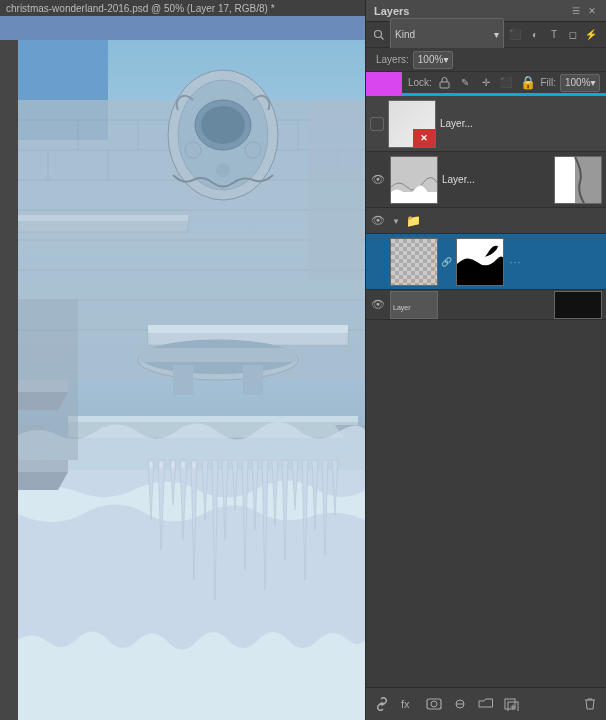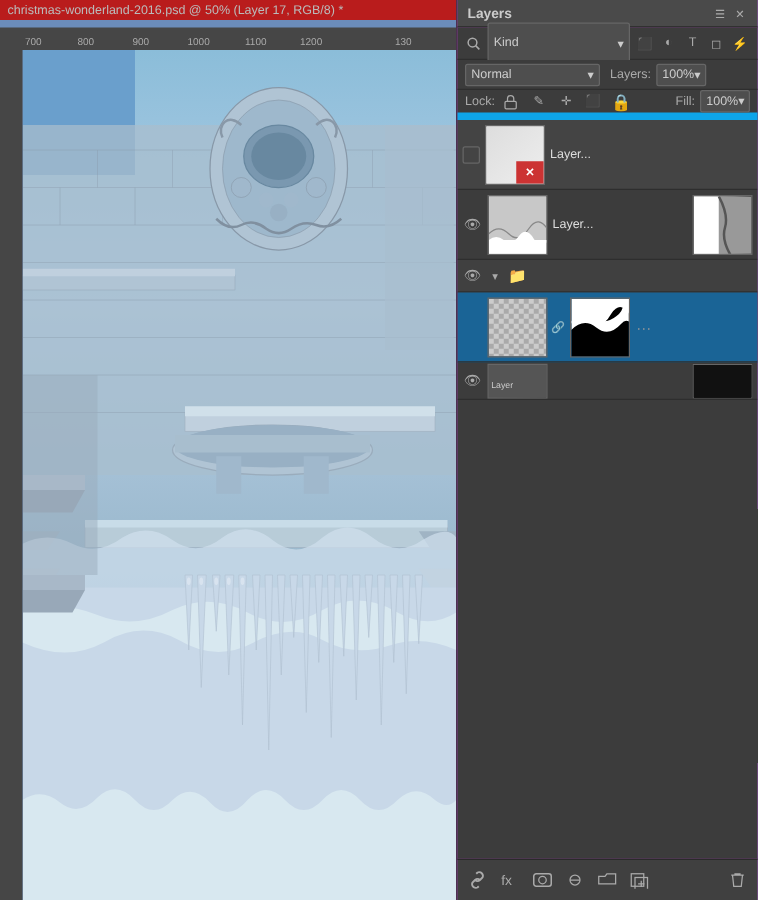--- a/index.html
+++ b/index.html
@@ -22,21 +22,21 @@
       background: #6b8cba;
       overflow: hidden;
     }
 
     
     .title-bar {
       position: absolute;
       top: 0; left: 0;
       width: 365px;
       height: 16px;
-      background: #b91c1c;
+      background: #404040;
       display: flex;
       align-items: center;
       padding: 0 6px;
       z-index: 10;
       text-align: right;
     }
     .title-bar-text {
       font-size: 10px;
       color: #bbb;
       white-space: nowrap;
@@ -212,21 +212,22 @@
     }
 
     
     .lock-row {
       height: 24px;
       background: #3c3c3c;
       display: flex;
       align-items: center;
       padding: 0 6px;
       gap: 4px;
-      border-bottom: 6px solid #0ea5e9;
+      border-bottom: 3px solid #0ea5e9;
+      margin-left: 36px;
     }
     .lock-label {
       font-size: 10px;
       color: #aaa;
     }
     .lock-btn {
       width: 18px;
       height: 16px;
       display: flex;
       align-items: center;
@@ -414,29 +415,20 @@
   </style>
 </head>
 <body>
 
 <div class="canvas-area">
 
   <div class="title-bar">
     <span class="title-bar-text">christmas-wonderland-2016.psd @ 50% (Layer 17, RGB/8) *</span>
   </div>
 
-  <div class="ruler-h">
-    <div class="ruler-mark" style="left:20px">700</div>
-    <div class="ruler-mark" style="left:62px">800</div>
-    <div class="ruler-mark" style="left:106px">900</div>
-    <div class="ruler-mark" style="left:150px">1000</div>
-    <div class="ruler-mark" style="left:196px">1100</div>
-    <div class="ruler-mark" style="left:240px">1200</div>
-    <div class="ruler-mark" style="left:316px">130</div>
-  </div>
 
   <div class="ruler-v"></div>
 
   <div class="canvas-content">
     <svg class="scene-svg" viewBox="0 0 347 680" xmlns="http://www.w3.org/2000/svg">
 
       <defs>
         <linearGradient id="bgGrad" x1="0" y1="0" x2="0" y2="1">
           <stop offset="0%" stop-color="#8bbdd9"></stop>
           <stop offset="30%" stop-color="#b8d0e8"></stop>
@@ -616,24 +608,20 @@
     <div class="kind-icons">
       <div class="kind-icon-btn">⬛</div>
       <div class="kind-icon-btn">◐</div>
       <div class="kind-icon-btn">T</div>
       <div class="kind-icon-btn">◻</div>
       <div class="kind-icon-btn">⚡</div>
     </div>
   </div>
 
   <div class="blend-row">
-    <div class="blend-dropdown">
-      <span>Normal</span>
-      <span class="chevron-down"></span>
-    </div>
     <span class="opacity-label">Layers:</span>
     <div class="opacity-value">
       <span>100%</span>
       <span class="chevron-down"></span>
     </div>
   </div>
 
   <div class="lock-row">
     <span class="lock-label">Lock:</span>
     <div class="lock-btn">

